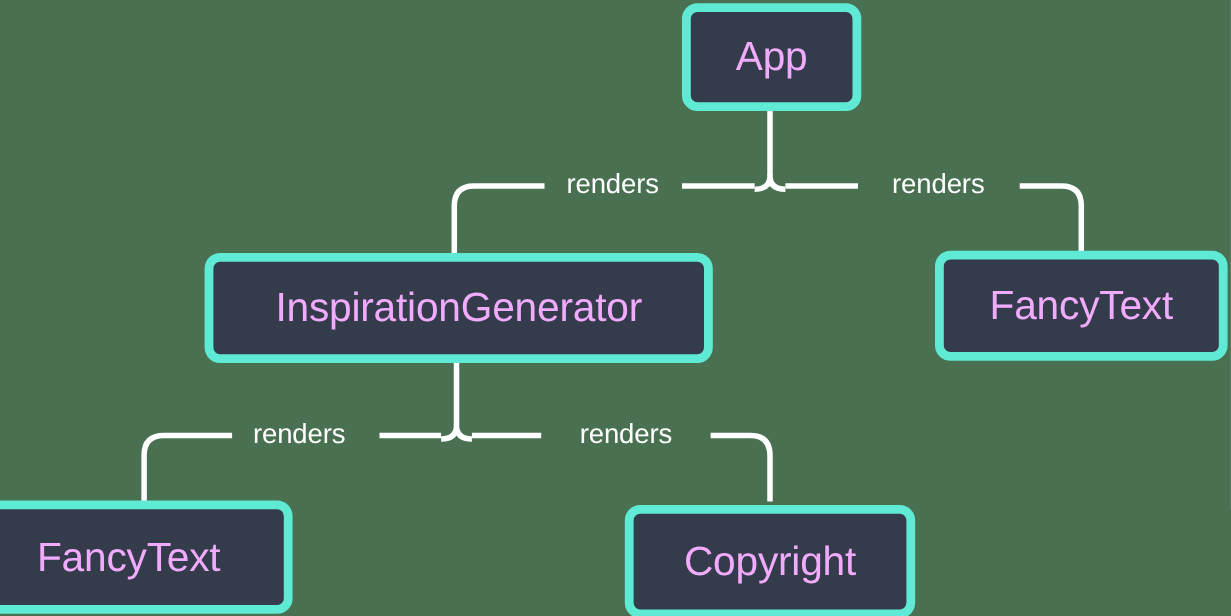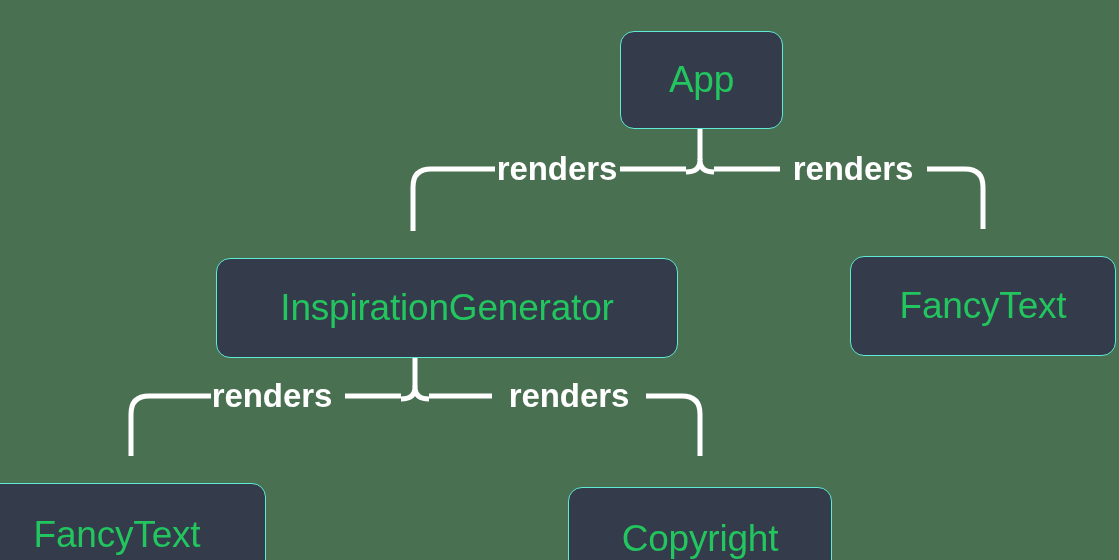--- a/index.html
+++ b/index.html
@@ -23,38 +23,37 @@
     position: absolute;
     left: 0;
     top: 0;
     width: 1119px;
     height: 560px;
   }
   .node {
     position: absolute;
     box-sizing: border-box;
     background: #343b4b;
-    border: 1px solid #5eead4;
+    border: 8px solid #5eead4;
     border-radius: 14px;
-    color: #22c55e;
+    color: #f0abfc;
     display: flex;
     align-items: center;
     justify-content: center;
     font-size: 37px;
     font-weight: 400;
     letter-spacing: -0.2px;
     white-space: nowrap;
     z-index: 2;
-    margin-top: 28px;
   }
   .edge-label {
     position: absolute;
     color: #ffffff;
-    font-size: 33px;
-    font-weight: 700;
+    font-size: 25px;
+    font-weight: 400;
     letter-spacing: -0.1px;
     white-space: nowrap;
     transform: translate(-50%, -50%);
     z-index: 3;
     line-height: 1;
   }
 </style>
 </head>
 <body>
 
@@ -82,21 +81,21 @@
 
       <path d="M 429 396 L 492 396"></path>
       <path d="M 646 396 L 682 396 Q 700 396 700 414 L 700 456"></path>
     </g>
   </svg>
 
   <div class="node" style="left:620px; top:3px; width:163px; height:98px;">
     <span>App</span>
   </div>
 
-  <div class="node" style="left:216px; top:230px; width:462px; height:100px;">
+  <div class="node" style="left:186px; top:230px; width:462px; height:100px;">
     <span>InspirationGenerator</span>
   </div>
 
   <div class="node" style="left:850px; top:228px; width:266px; height:100px;">
     <span>FancyText</span>
   </div>
 
   <div class="node" style="left:-32px; top:455px; width:298px; height:103px;">
     <span>FancyText</span>
   </div>

